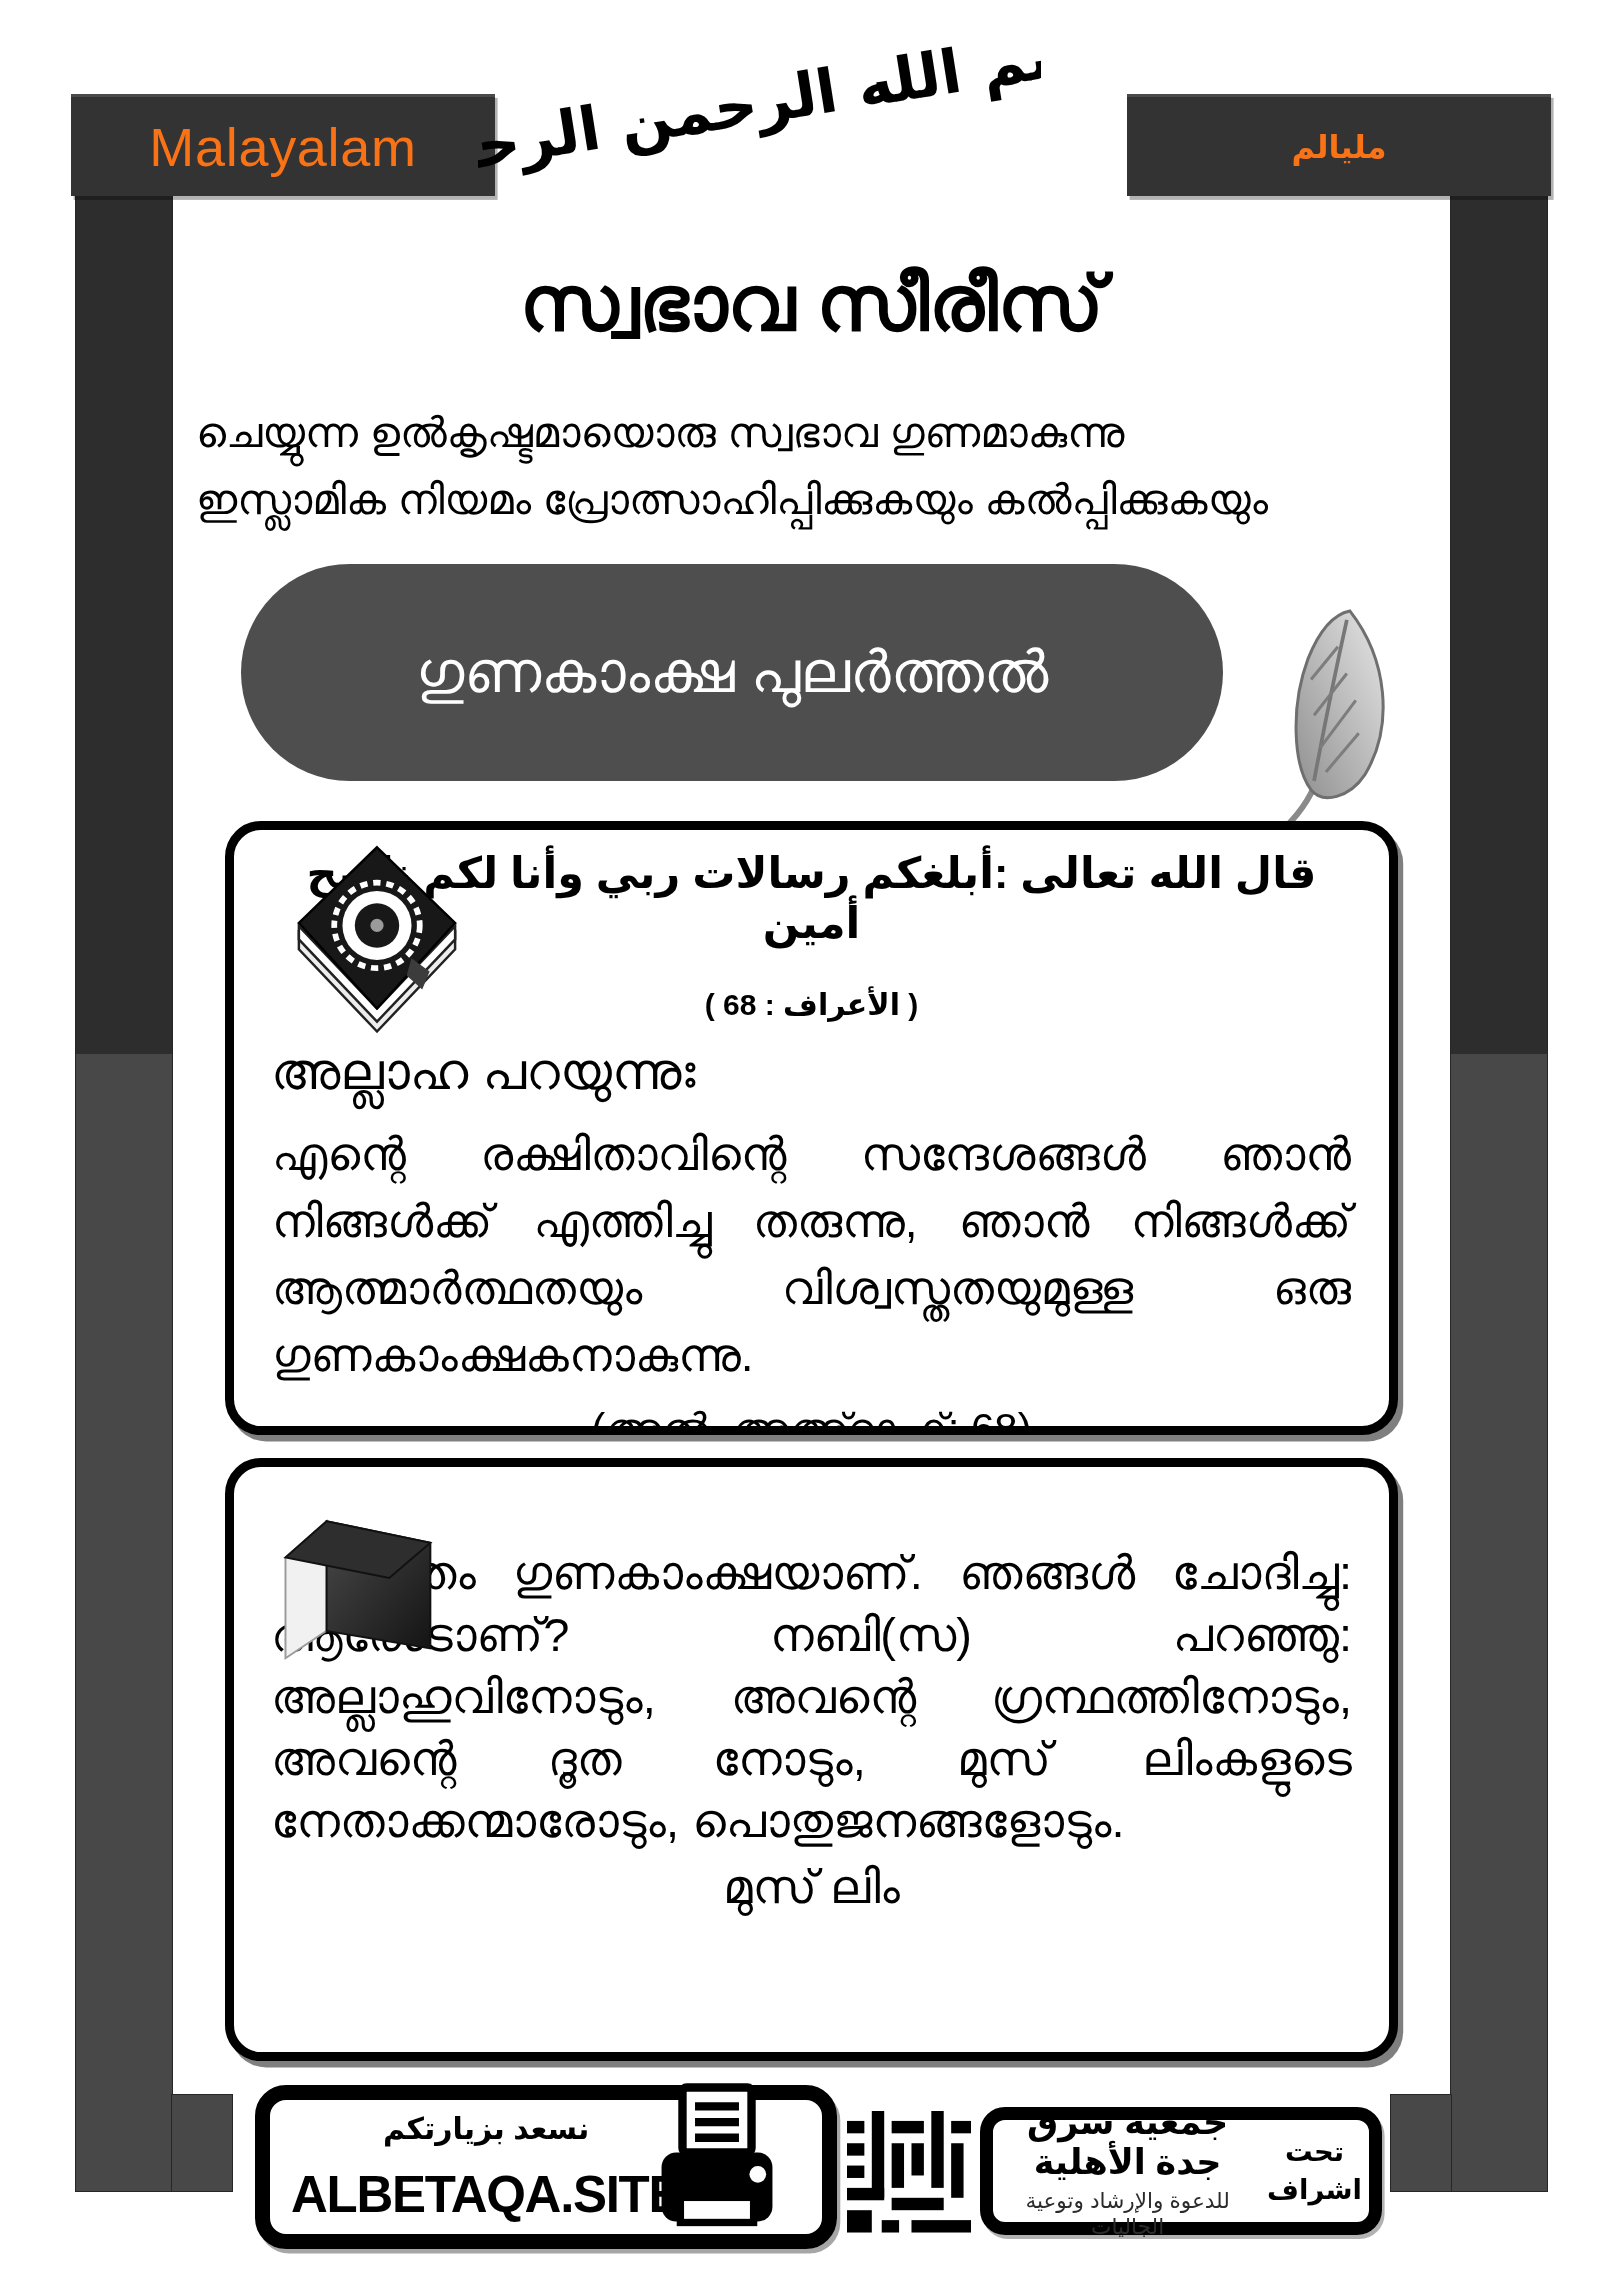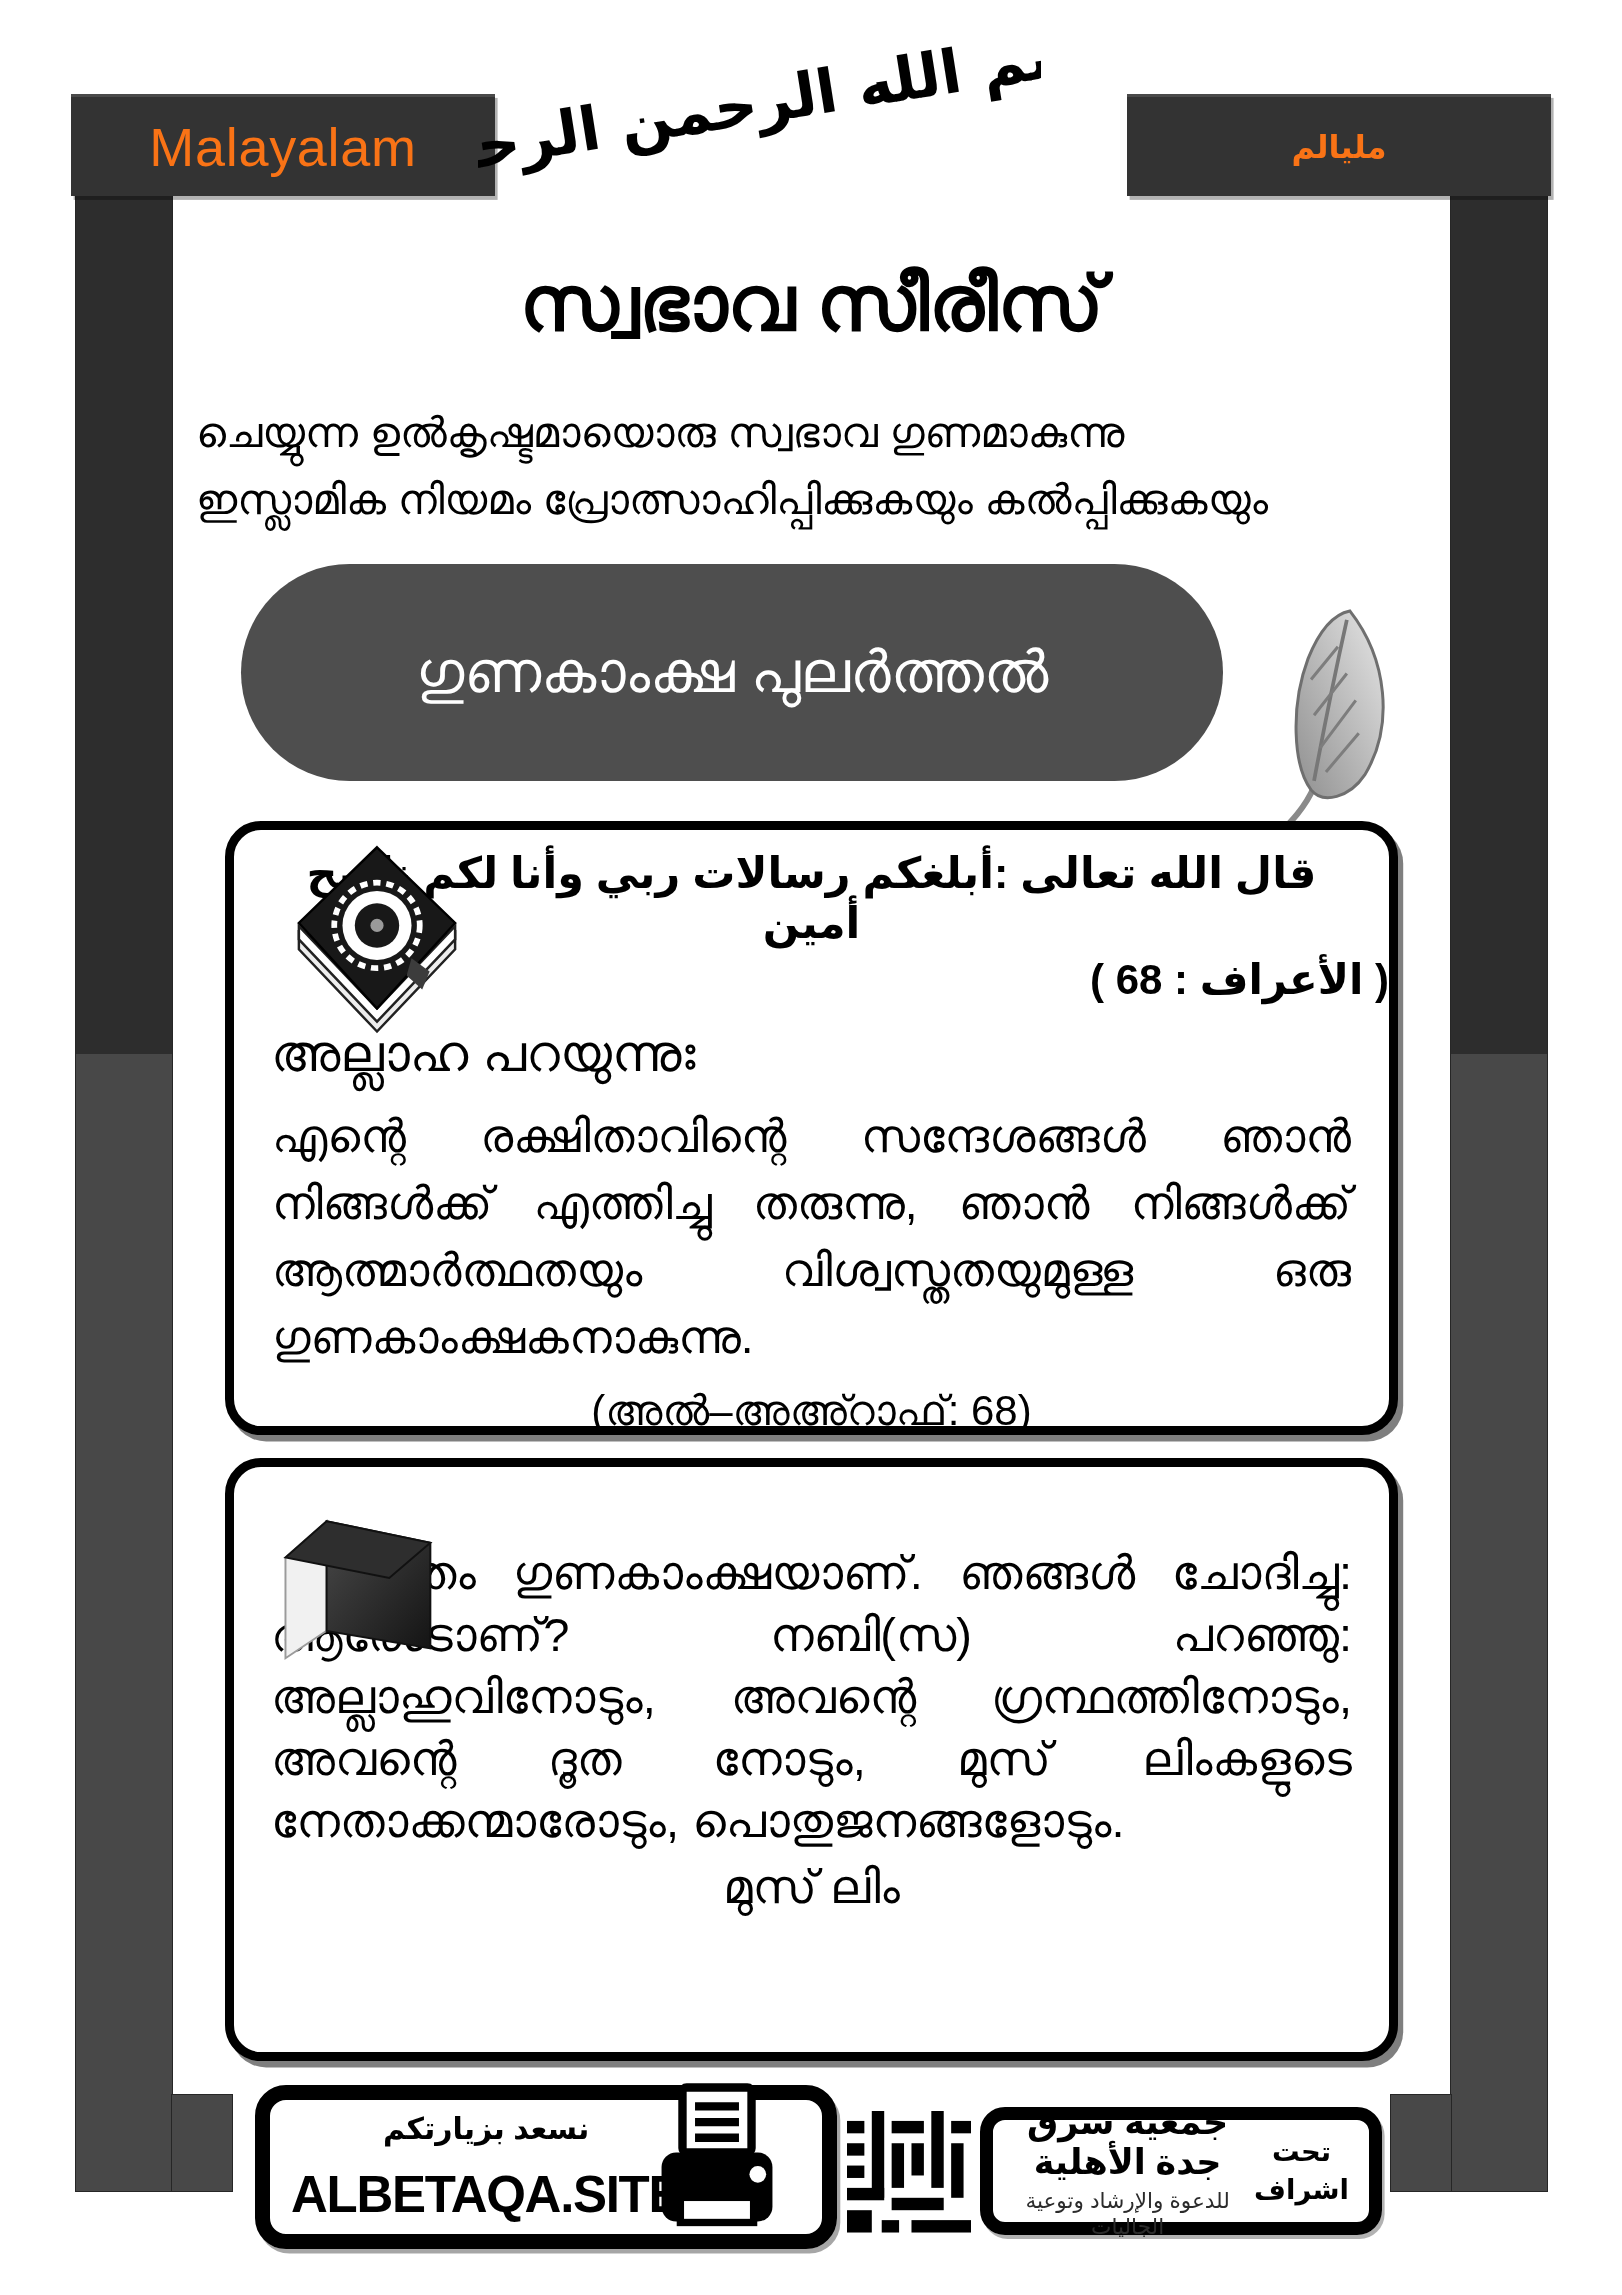--- a/index.html
+++ b/index.html
@@ -33,41 +33,41 @@
   .pill span{color:#ffffff;font-size:58px;font-weight:500;}
   .leaf{position:absolute;left:1238px;top:599px;width:164px;height:246px;}
   
   .box{position:absolute;left:225px;width:1173px;background:#fff;border:9.2px solid #000;
     border-radius:36px;box-sizing:border-box;overflow:hidden;
     box-shadow:5.2px 6.5px 0 rgba(0,0,0,0.50);}
   .quran-box{top:821px;height:614px;}
   .hadith-box{top:1458px;height:603px;}
   .quran-book{position:absolute;left:11.8px;top:5.2px;width:262px;height:222px;}
   .arabic-verse{margin:18.3px 30px 0 30px;direction:rtl;text-align:center;font-size:43px;font-weight:bold;}
-  .arabic-ref{margin-top:7px;direction:rtl;font-size:42px;font-weight:bold;}
+  .arabic-ref{margin-top:39px;direction:rtl;text-align:center;font-size:30px;font-weight:bold;}
   .ml-heading{margin:19.6px 0 0 37px;font-size:51px;}
   .ml-body{margin:19.6px 38px 0 38px;font-size:46px;line-height:1.45;text-align:justify;}
   .ml-cite{margin-top:17px;text-align:center;font-size:42px;}
   .hadith-book{position:absolute;left:17px;top:17px;width:206px;height:186px;}
   .h-heading{margin-top:62px;text-align:center;padding-left:105px;font-size:55px;}
   .h-body{margin:75px 37px 0 37px;font-size:47px;line-height:1.32;text-align:justify;text-indent:111px;}
   .h-source{margin-top:6.5px;text-align:center;font-size:47px;}
   
   .footer{position:absolute;left:255px;top:2085px;width:1133px;height:164px;}
   .f-left{position:absolute;left:0;top:0;width:582px;height:164px;border:15.7px solid #000;
     border-radius:31px;box-sizing:border-box;box-shadow:3.3px 4.6px 0 rgba(0,0,0,0.35);}
   .f-left-text{position:absolute;left:19.6px;top:0;bottom:0;width:393px;display:flex;
     flex-direction:column;align-items:center;justify-content:center;gap:19px;}
   .visit{font-size:30px;font-weight:bold;direction:rtl;}
   .site{font-size:51px;font-weight:800;letter-spacing:-1.3px;}
   .printer{position:absolute;left:394px;top:-3.9px;width:136px;height:170px;}
   .kufic{position:absolute;left:589px;top:26px;width:130px;height:124px;}
   .f-right{position:absolute;left:725px;top:22px;width:402px;height:128px;border:13px solid #000;
     border-radius:25px;box-sizing:border-box;display:flex;direction:rtl;align-items:center;
-    padding:0 20px;gap:11.8px;box-shadow:2.6px 3.9px 0 rgba(0,0,0,0.30);}
+    padding:0 7px;gap:11.8px;box-shadow:2.6px 3.9px 0 rgba(0,0,0,0.30);}
   .sup{text-align:center;font-weight:bold;font-size:27.5px;line-height:1.4;white-space:nowrap;}
   .org{flex:1;text-align:center;}
   .org-name{font-size:35px;font-weight:bold;}
   .org-sub{font-size:21.6px;margin-top:5.2px;color:#2b2b2b;}
 </style>
 </head>
 <body>
 
 <div class="page">
 

